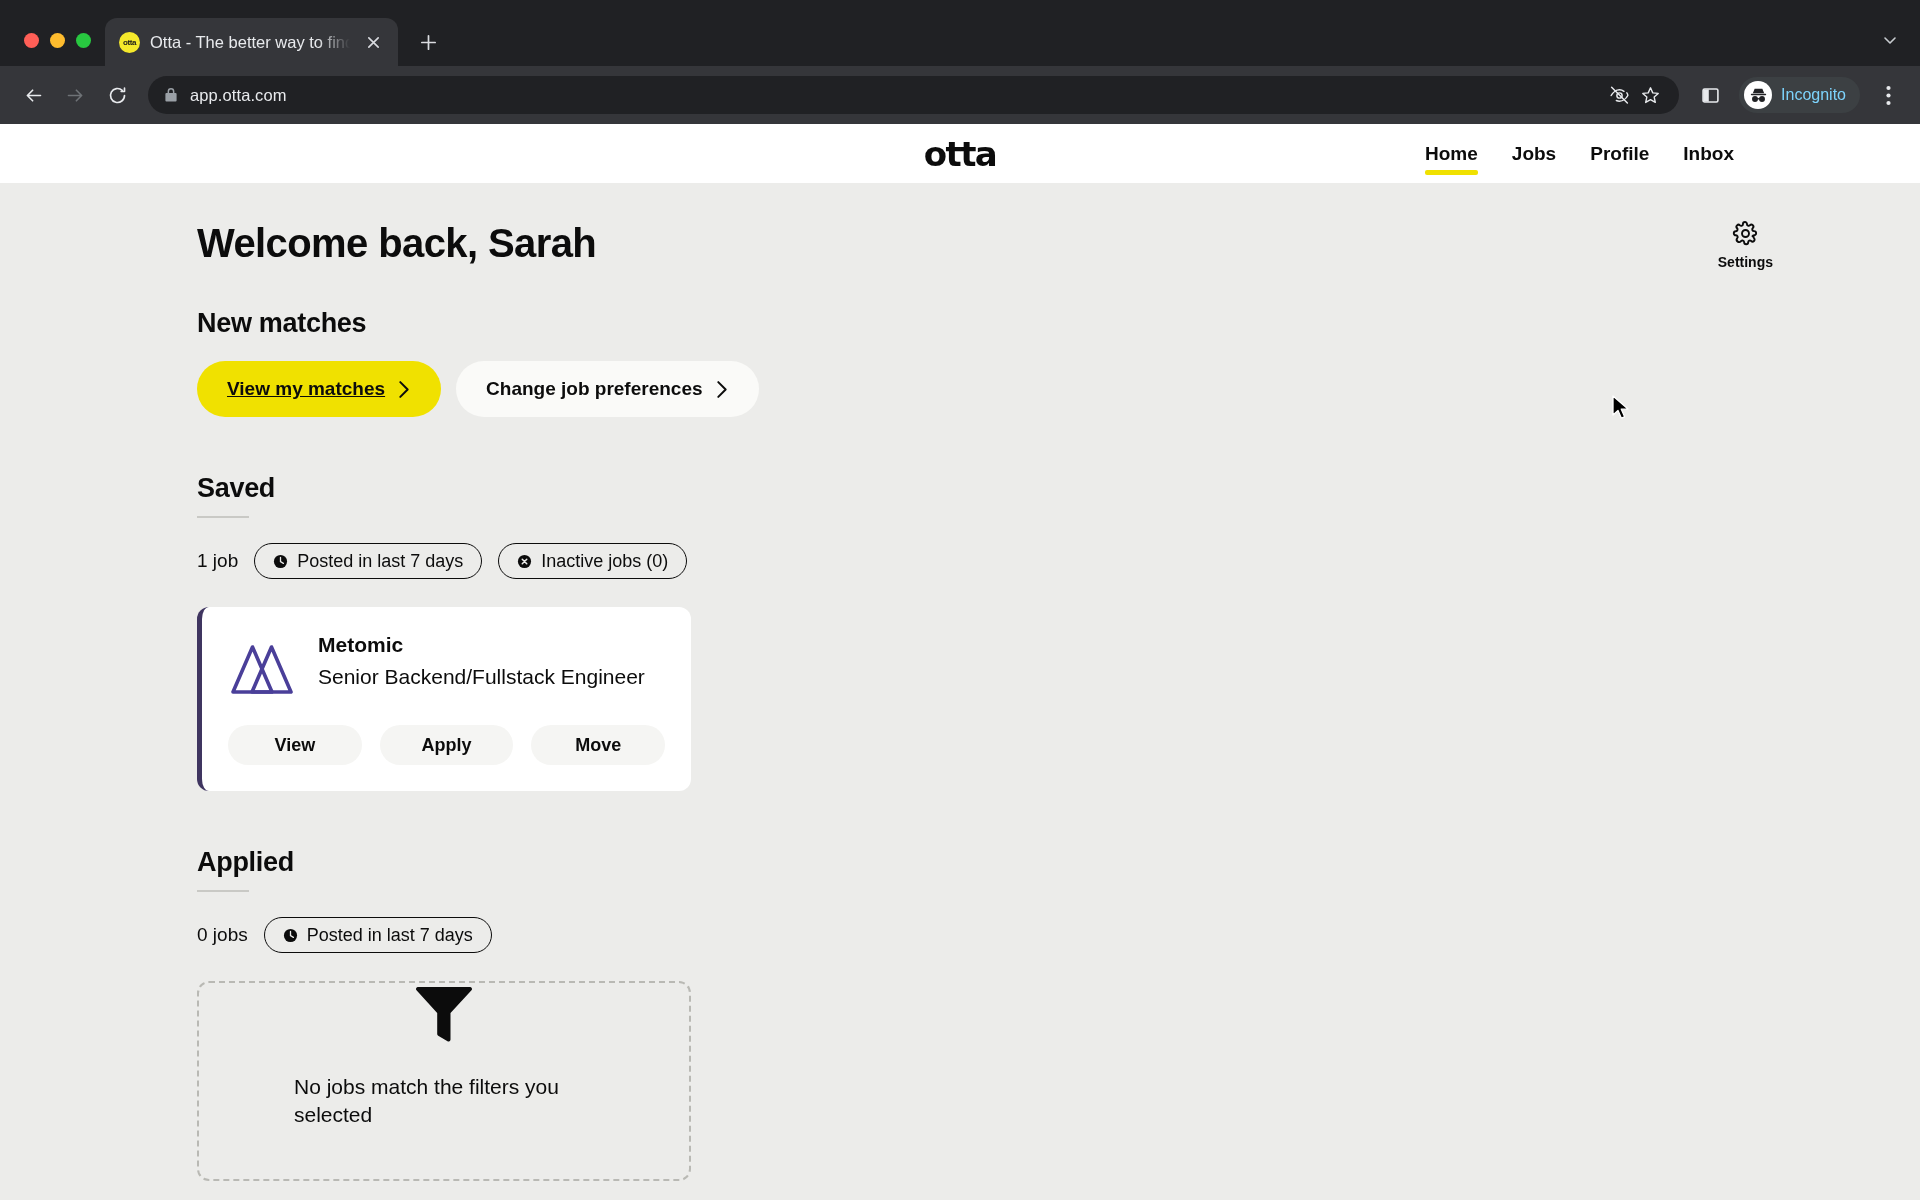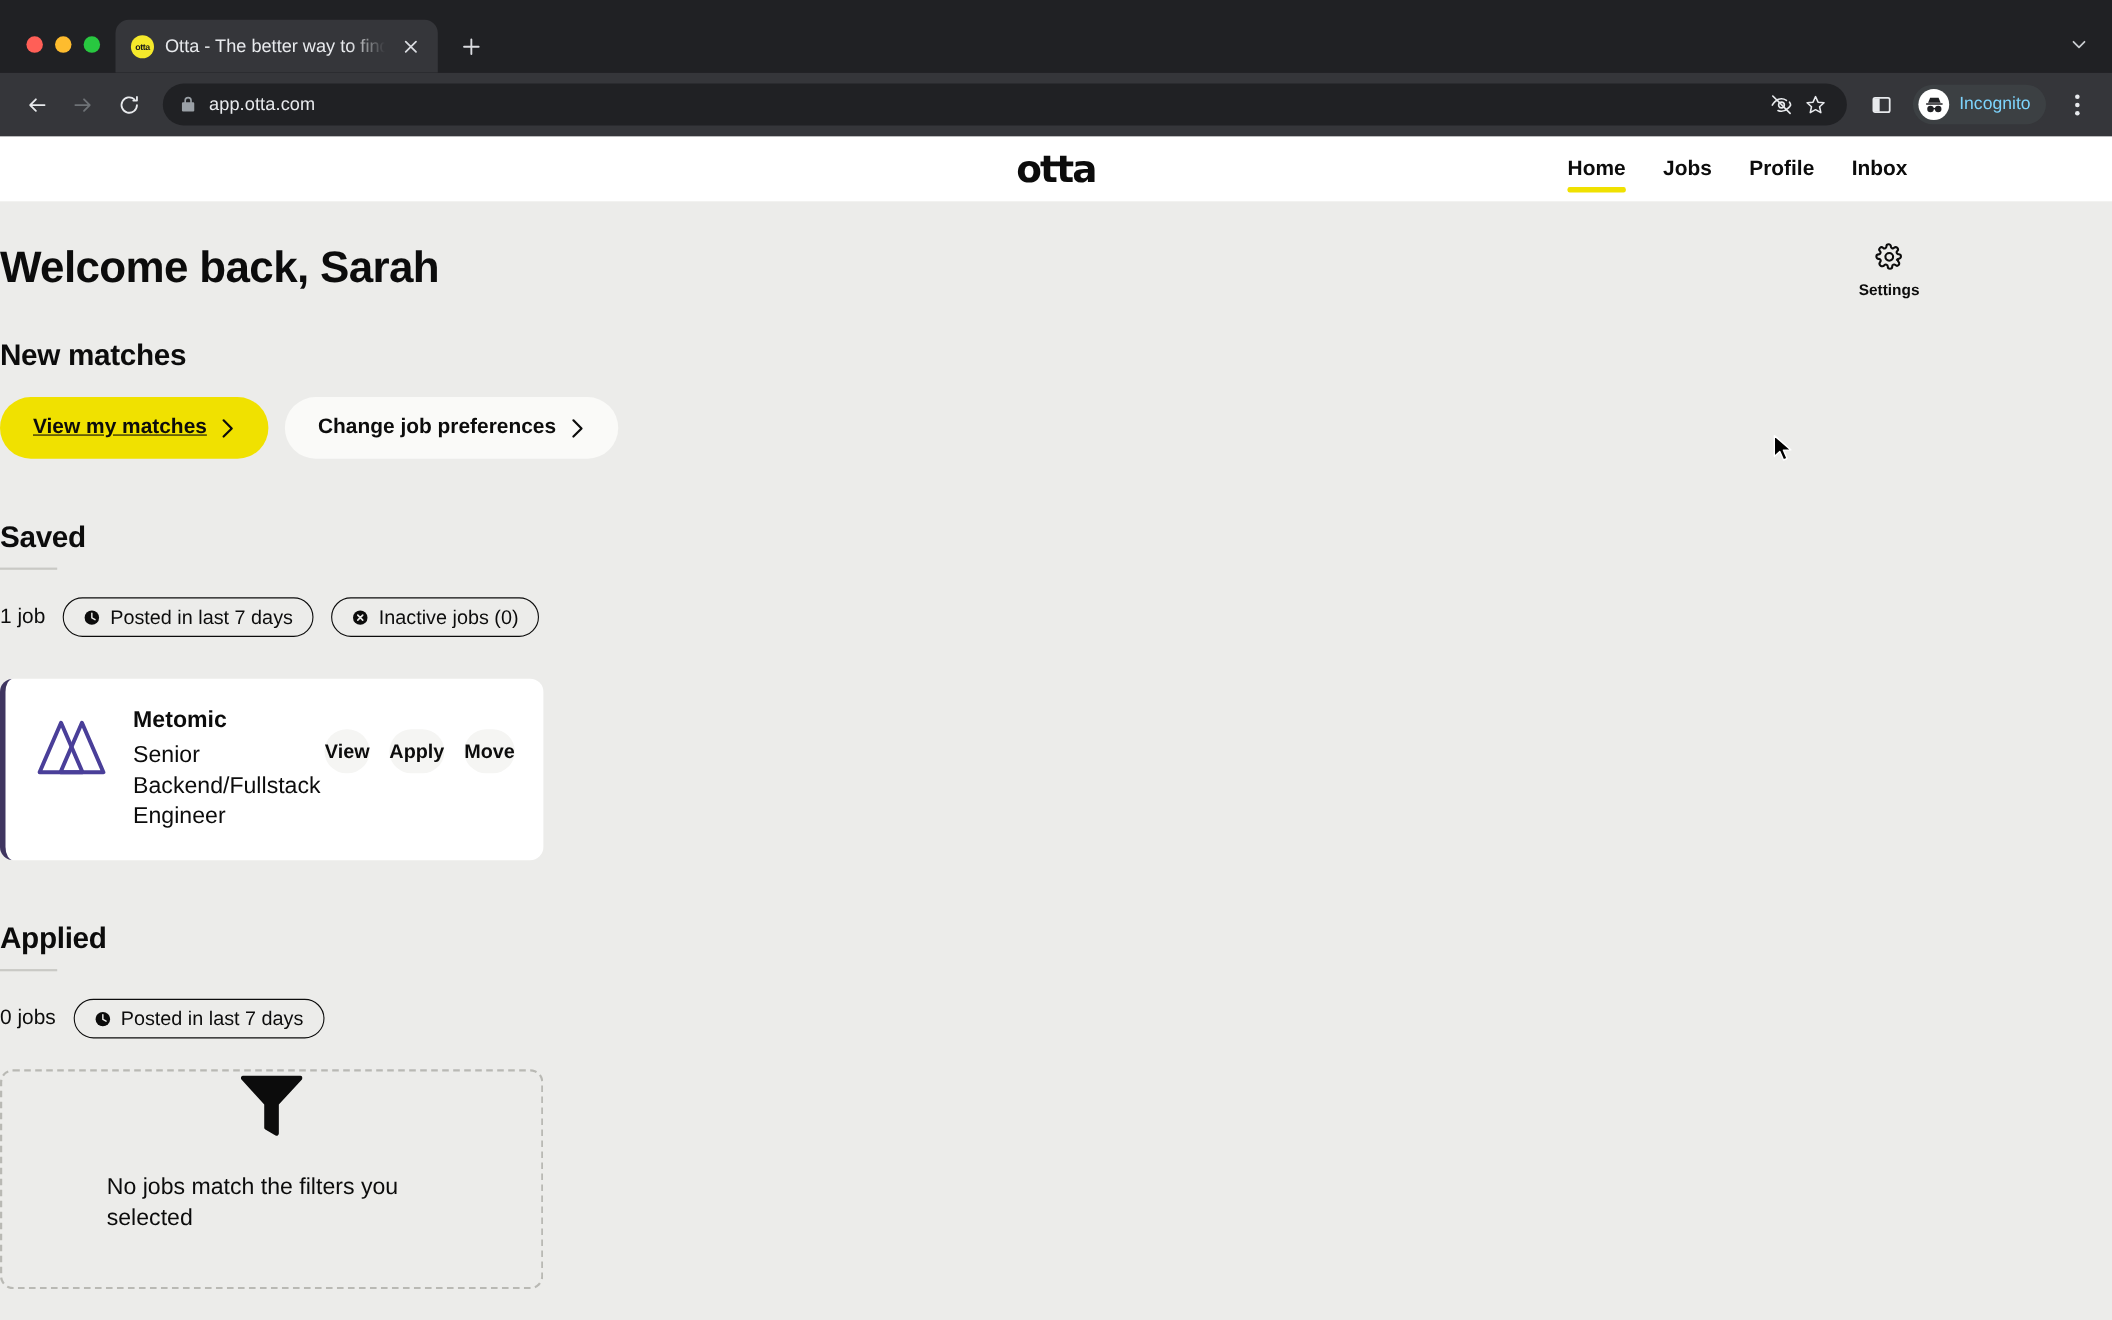--- a/index.html
+++ b/index.html
@@ -176,32 +176,32 @@
     left: 0; right: 0; bottom: 8px;
     height: 5px;
     background: #f0e100;
     border-radius: 2px;
   }
 
   .content { padding: 0; position: relative; }
 
   .settings-block {
     position: absolute;
-    right: 175px;
+    right: 147px;
     top: 37px;
     display: flex;
     flex-direction: column;
     align-items: center;
     gap: 3px;
   }
   .settings-label { font-size: 14px; font-weight: 700; color: #0c0c0c; }
 
   .cursor { position: absolute; left: 1612px; top: 212px; }
 
-  .page-body { padding-top: 37px; }
+  .page-body { padding-left: 197px; padding-top: 37px; }
 
   .welcome {
     font-size: 40px;
     font-weight: 700;
     color: #0c0c0c;
     letter-spacing: -0.6px;
     line-height: 1.15;
   }
 
   h2.section {
@@ -249,28 +249,28 @@
     font-size: 18px;
     color: #0c0c0c;
     background: transparent;
     font-family: "Liberation Sans", sans-serif;
     cursor: pointer;
     white-space: nowrap;
   }
   .chip .ci { display: flex; align-items: center; }
 
   .job-card {
-    margin-top: 38px;
+    margin-top: 28px;
     width: 494px;
     background: #ffffff;
     border-radius: 12px;
     border-left: 5px solid #3f3560;
     padding: 24px 26px 26px 26px;
     display: flex;
-    flex-direction: row;
+    flex-direction: column;
   }
   .job-top { display: flex; gap: 22px; align-items: flex-start; }
   .job-logo { width: 68px; height: 68px; flex: 0 0 68px; display: flex; align-items: center; justify-content: center; margin-top: 4px;}
   .job-text { flex: 1 1 auto; min-width: 0; padding-top: 2px; }
   .job-company { font-size: 21px; font-weight: 700; color: #0c0c0c; }
   .job-title { font-size: 21px; color: #0c0c0c; line-height: 1.32; margin-top: 6px; }
   .job-actions { display: flex; gap: 18px; margin-top: 22px; }
   .card-btn {
     flex: 1 1 0;
     height: 40px;

